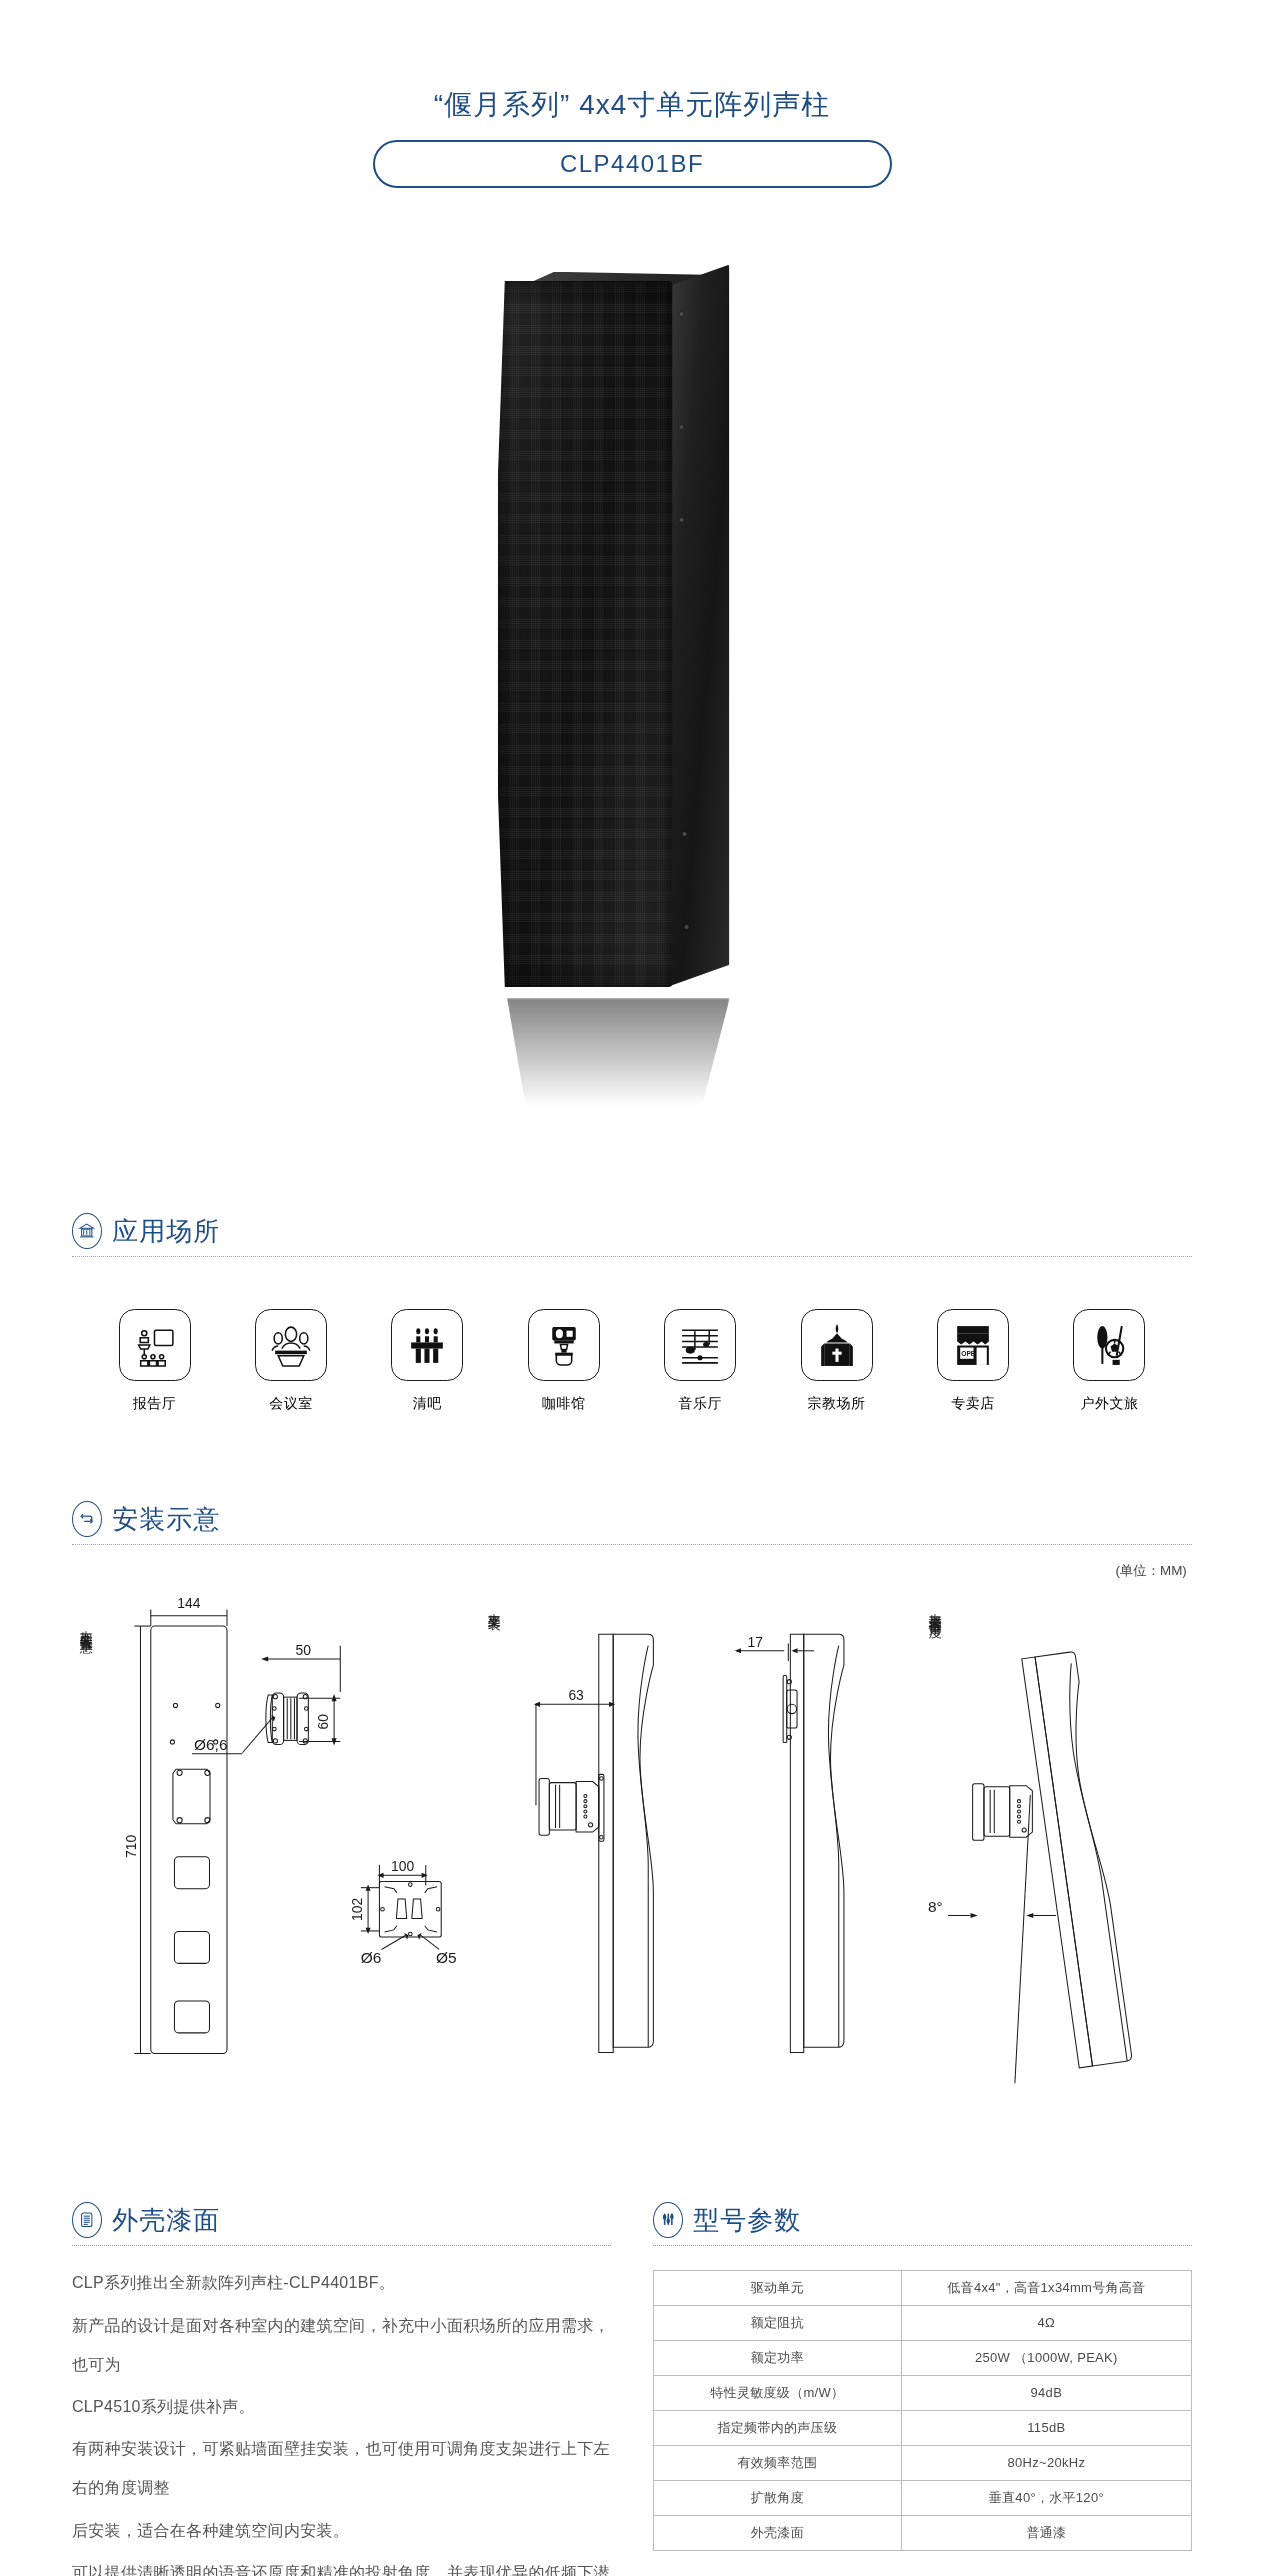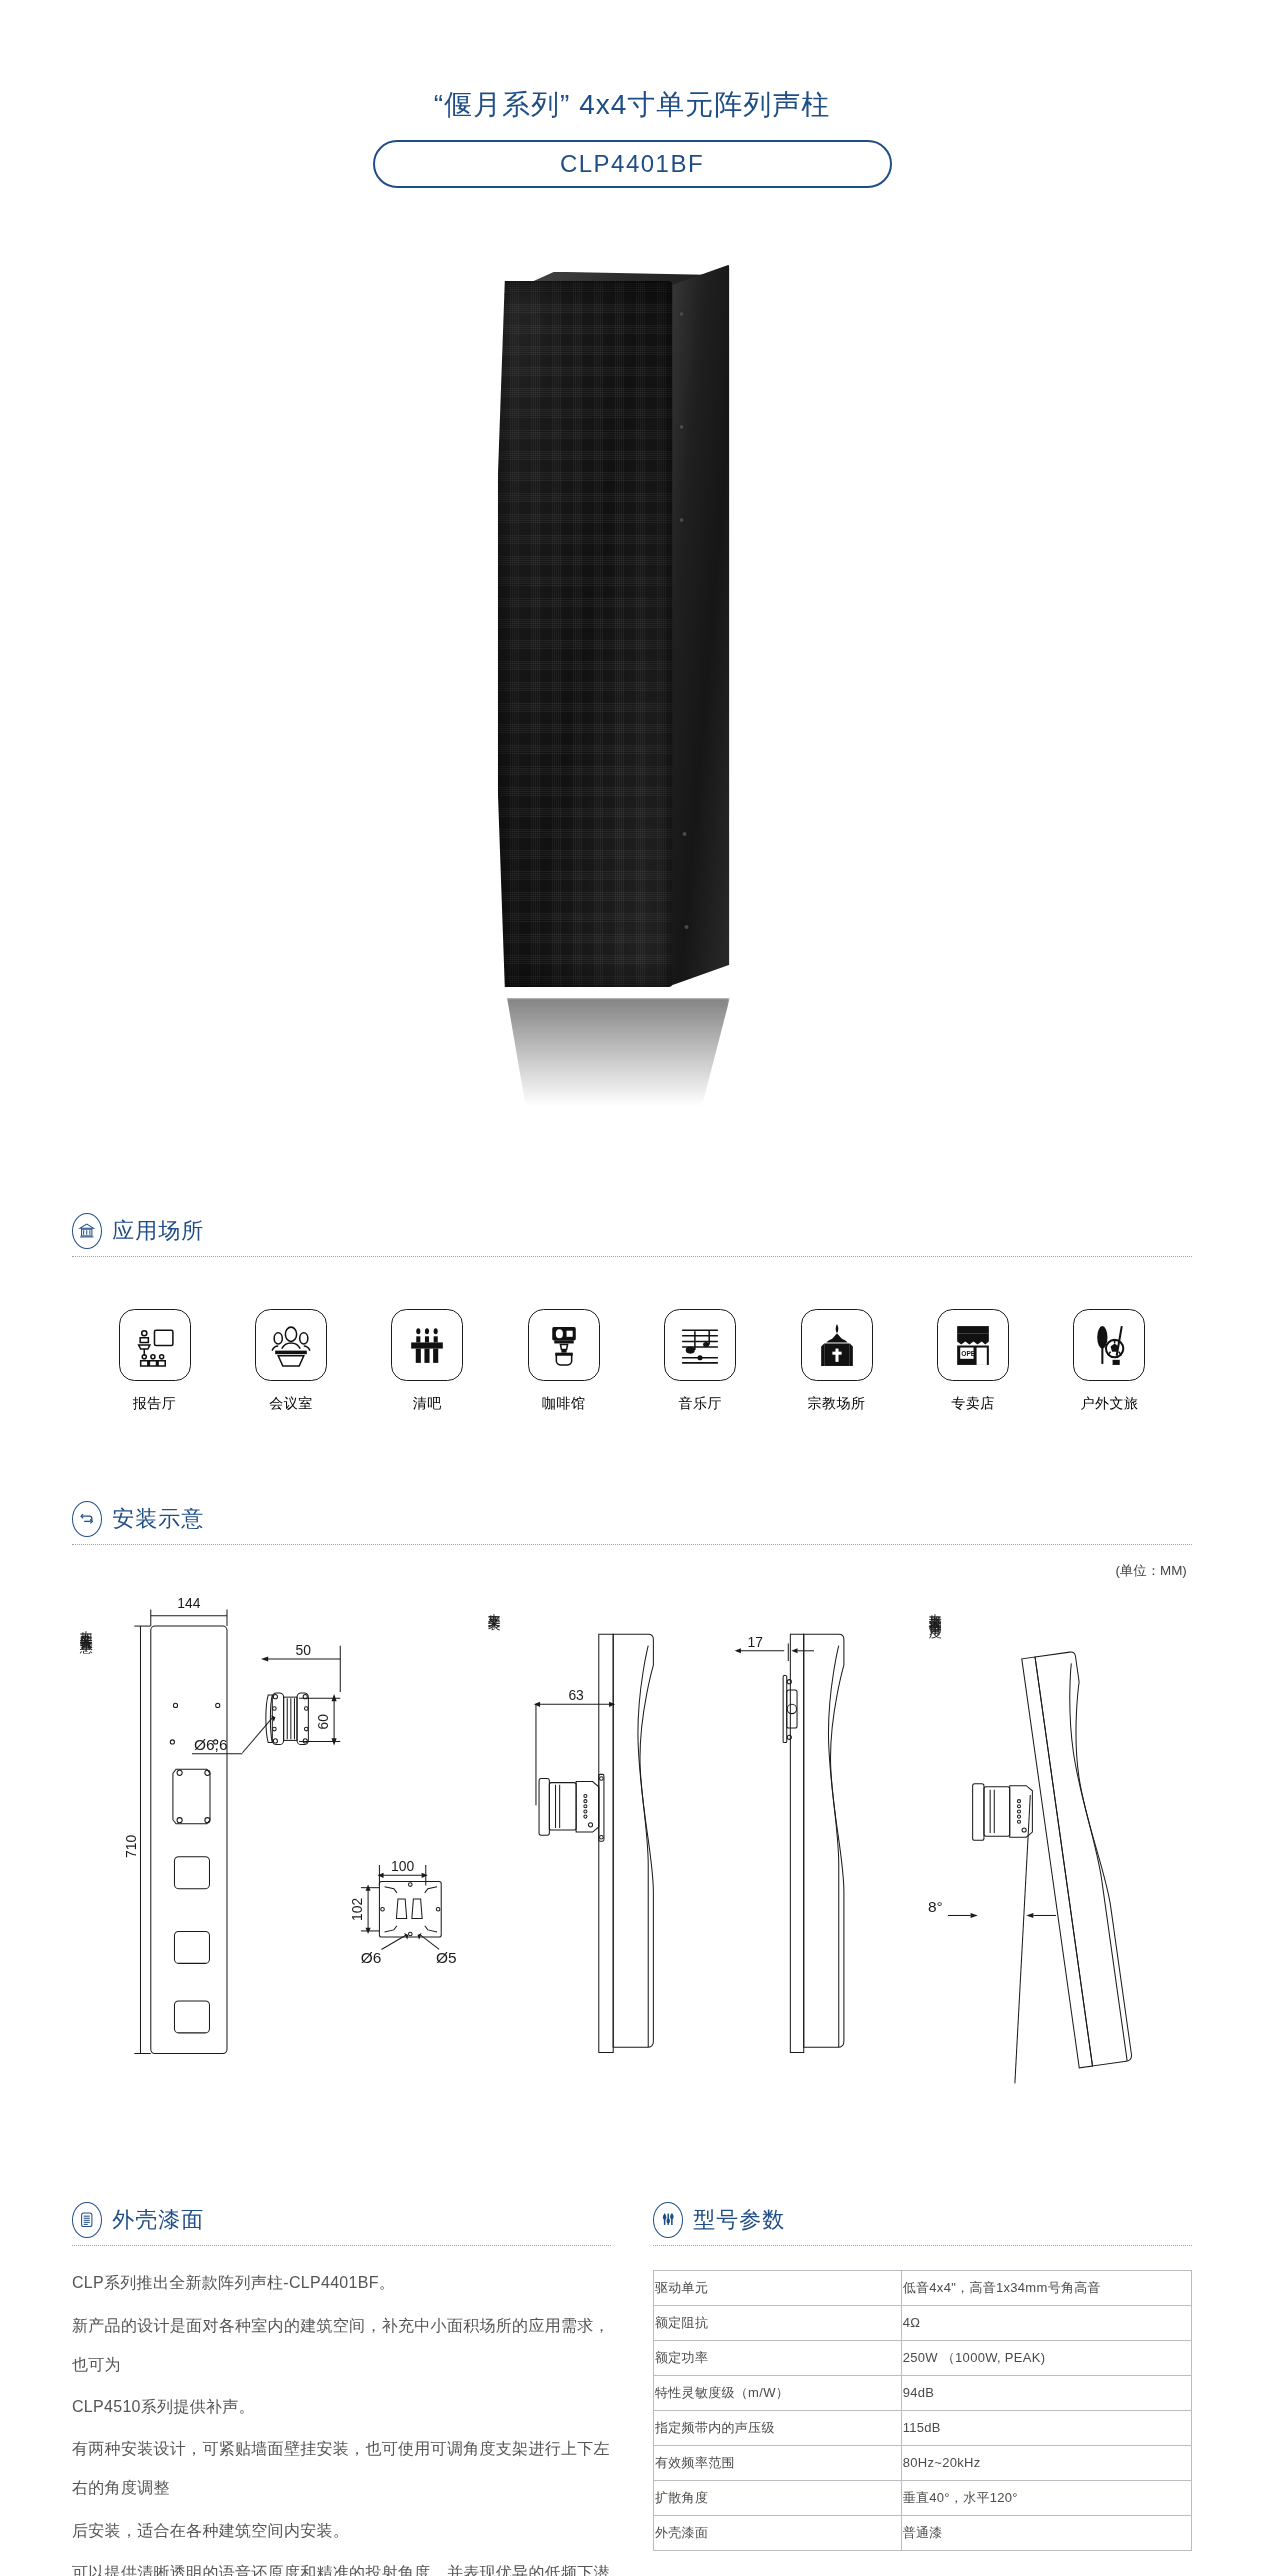--- a/index.html
+++ b/index.html
@@ -144,21 +144,21 @@
     height: 34px;
     border: 1.5px solid #1F4E86;
     border-radius: 50%;
     display: flex;
     align-items: center;
     justify-content: center;
     flex: 0 0 auto;
   }
   .sec-badge svg { display: block; }
   .sec-title {
-    font-size: 22px;
+    font-size: 26px;
     color: #1F4E86;
     letter-spacing: 1px;
     line-height: 1;
   }
   .sec-rule {
     border-top: 1.5px dotted #9aa3ab;
     height: 0;
     width: 100%;
   }
 
@@ -237,21 +237,21 @@
     width: 100%;
     border-collapse: collapse;
     margin-top: 24px;
     table-layout: fixed;
   }
   .spec-table td {
     border: 1px solid #b9bdc2;
     height: 32px;
     font-size: 13px;
     color: #4a4a4a;
-    text-align: left;
+    text-align: center;
     vertical-align: middle;
     letter-spacing: 0.3px;
   }
   .spec-table td.k { width: 46%; }
   .spec-table td.v { width: 54%; }
 
   .feat-block { margin-top: 47px; }
 </style>
 </head>
 <body>

